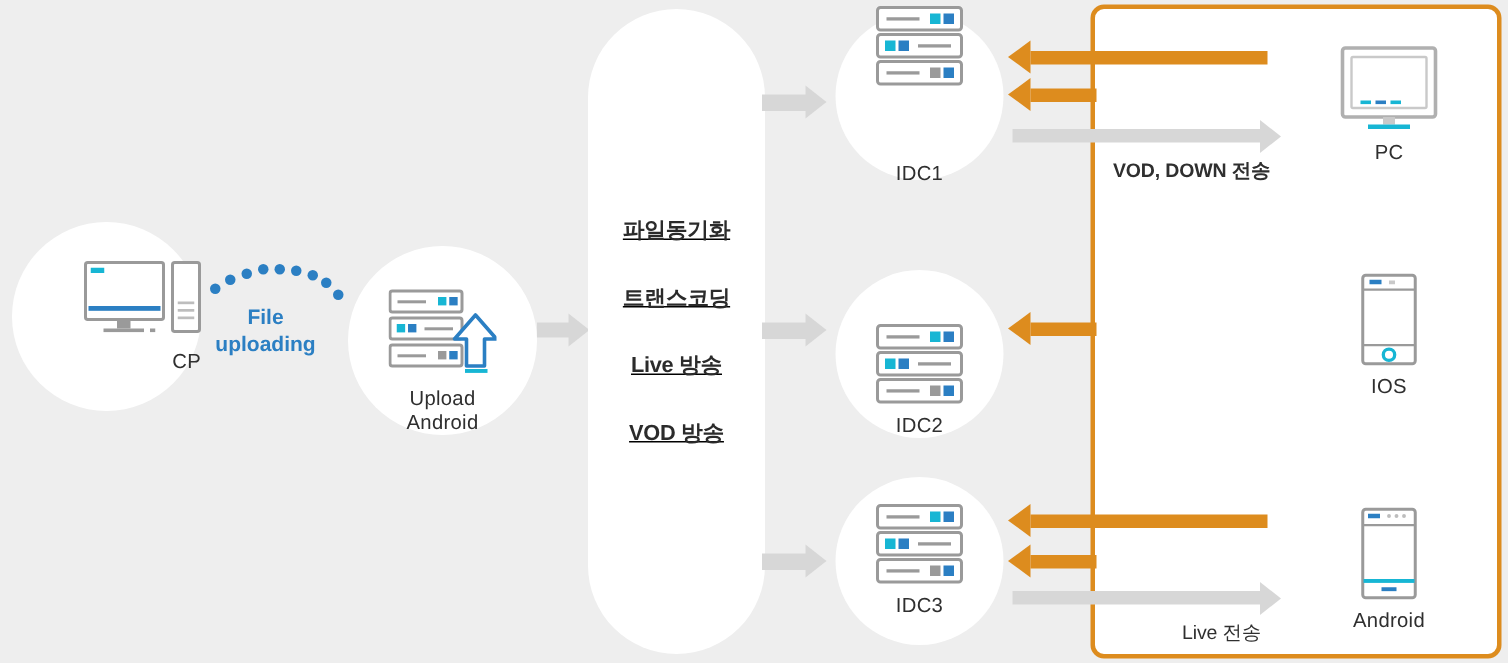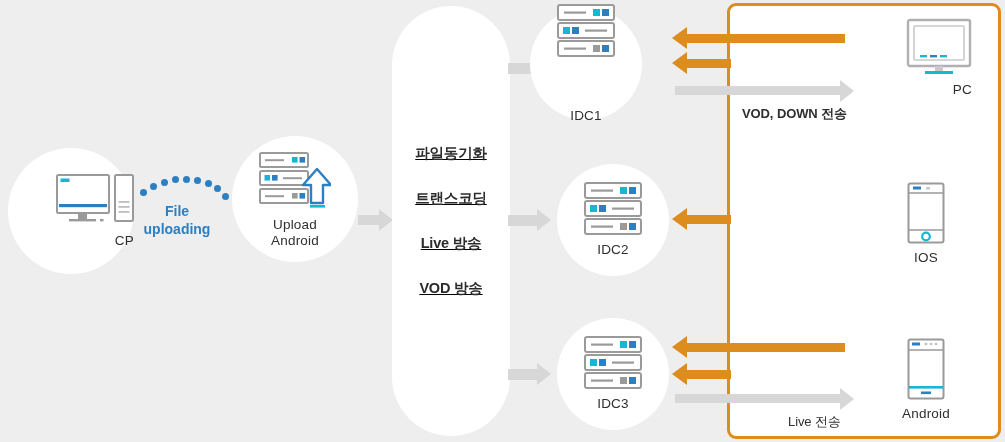--- a/index.html
+++ b/index.html
@@ -101,21 +101,21 @@
     <div class="dot" style="left:194px;top:177px;"></div>
     <div class="dot" style="left:205px;top:180px;"></div>
     <div class="dot" style="left:214px;top:185px;"></div>
     <div class="dot" style="left:222px;top:193px;"></div>
   </div>
   <div class="upload-text" style="left:122px;top:203px;font-weight:bold;">
     <span>File</span><br>
     <span>uploading</span>
   </div>
 
-  <div class="node" style="left:232px;top:136px;width:126px;height:126px;">
+  <div class="node" style="left:232px;top:164px;width:126px;height:126px;justify-content:flex-end;">
     <span>
       <svg class="svg-icon" width="72" height="60" viewBox="0 0 72 60" style="margin-top:2px;">
         <rect x="1" y="2" width="48" height="14" rx="1.6" fill="#fff" stroke="#9a9a9a" stroke-width="2"></rect>
         <rect x="6" y="8.2" width="19" height="2" fill="#9a9a9a"></rect>
         <rect x="33" y="6" width="5.6" height="5.6" fill="#17b6d4"></rect>
         <rect x="40.5" y="6" width="5.6" height="5.6" fill="#2b7fc3"></rect>
 
         <rect x="1" y="20" width="48" height="14" rx="1.6" fill="#fff" stroke="#9a9a9a" stroke-width="2"></rect>
         <rect x="5.5" y="24" width="5.6" height="5.6" fill="#17b6d4"></rect>
         <rect x="13" y="24" width="5.6" height="5.6" fill="#2b7fc3"></rect>
@@ -154,41 +154,41 @@
   </div>
   <div>
     <div class="arrow-shaft gray-shaft" style="left:508px;top:215px;width:30px;height:11px;"></div>
     <div class="arrow-head gray-head-right" style="left:537px;top:209px;"></div>
   </div>
   <div>
     <div class="arrow-shaft gray-shaft" style="left:508px;top:369px;width:30px;height:11px;"></div>
     <div class="arrow-head gray-head-right" style="left:537px;top:363px;"></div>
   </div>
 
-  <div class="node" style="left:530px;top:8px;width:112px;height:112px;gap:44px;">
+  <div class="node" style="left:557px;top:8px;width:112px;height:112px;gap:44px;">
     <span>
       <svg class="svg-icon" width="58" height="54" viewBox="0 0 58 54">
         <rect x="1" y="1" width="56" height="15" rx="2" fill="#fff" stroke="#9a9a9a" stroke-width="2"></rect>
         <rect x="7" y="7.5" width="22" height="2.2" fill="#9a9a9a"></rect>
         <rect x="36" y="5" width="7" height="7" fill="#17b6d4"></rect>
         <rect x="45" y="5" width="7" height="7" fill="#2b7fc3"></rect>
         <rect x="1" y="19" width="56" height="15" rx="2" fill="#fff" stroke="#9a9a9a" stroke-width="2"></rect>
         <rect x="6" y="23" width="7" height="7" fill="#17b6d4"></rect>
         <rect x="15" y="23" width="7" height="7" fill="#2b7fc3"></rect>
         <rect x="28" y="25.5" width="22" height="2.2" fill="#9a9a9a"></rect>
         <rect x="1" y="37" width="56" height="15" rx="2" fill="#fff" stroke="#9a9a9a" stroke-width="2"></rect>
         <rect x="7" y="43.5" width="22" height="2.2" fill="#9a9a9a"></rect>
         <rect x="36" y="41" width="7" height="7" fill="#9a9a9a"></rect>
         <rect x="45" y="41" width="7" height="7" fill="#2b7fc3"></rect>
       </svg>
     </span>
     <span class="node-label">IDC1</span>
   </div>
 
-  <div class="node" style="left:557px;top:164px;width:112px;height:112px;">
+  <div class="node" style="left:557px;top:180px;width:112px;height:112px;justify-content:flex-end;">
     <span>
       <svg class="svg-icon" width="58" height="54" viewBox="0 0 58 54">
         <rect x="1" y="1" width="56" height="15" rx="2" fill="#fff" stroke="#9a9a9a" stroke-width="2"></rect>
         <rect x="7" y="7.5" width="22" height="2.2" fill="#9a9a9a"></rect>
         <rect x="36" y="5" width="7" height="7" fill="#17b6d4"></rect>
         <rect x="45" y="5" width="7" height="7" fill="#2b7fc3"></rect>
         <rect x="1" y="19" width="56" height="15" rx="2" fill="#fff" stroke="#9a9a9a" stroke-width="2"></rect>
         <rect x="6" y="23" width="7" height="7" fill="#17b6d4"></rect>
         <rect x="15" y="23" width="7" height="7" fill="#2b7fc3"></rect>
         <rect x="28" y="25.5" width="22" height="2.2" fill="#9a9a9a"></rect>
@@ -249,21 +249,21 @@
   <div>
     <div class="arrow-shaft orange-shaft" style="left:687px;top:370px;width:44px;height:9px;"></div>
     <div class="arrow-head orange-head-left" style="left:672px;top:363px;"></div>
   </div>
   <div>
     <div class="arrow-shaft gray-shaft" style="left:675px;top:394px;width:166px;height:9px;"></div>
     <div class="arrow-head gray-head-right" style="left:840px;top:388px;"></div>
   </div>
   <div class="flow-label" style="left:788px;top:413px;">Live 전송</div>
 
-  <div class="node" style="left:880px;top:6px;width:92px;height:104px;background:transparent;align-items:flex-end;">
+  <div class="node" style="left:880px;top:18px;width:92px;height:104px;background:transparent;">
     <span>
       <svg class="svg-icon" width="66" height="58" viewBox="0 0 66 58">
         <rect x="2" y="2" width="62" height="46" rx="2" fill="#fff" stroke="#b0b0b0" stroke-width="2.4"></rect>
         <rect x="8" y="8" width="50" height="34" rx="1" fill="#fff" stroke="#c9c9c9" stroke-width="1.6"></rect>
         <rect x="14" y="37" width="7" height="2.4" fill="#17b6d4"></rect>
         <rect x="24" y="37" width="7" height="2.4" fill="#2b7fc3"></rect>
         <rect x="34" y="37" width="7" height="2.4" fill="#17b6d4"></rect>
         <rect x="29" y="48" width="8" height="5" fill="#c9c9c9"></rect>
         <rect x="19" y="53" width="28" height="3" fill="#17b6d4"></rect>
       </svg>

